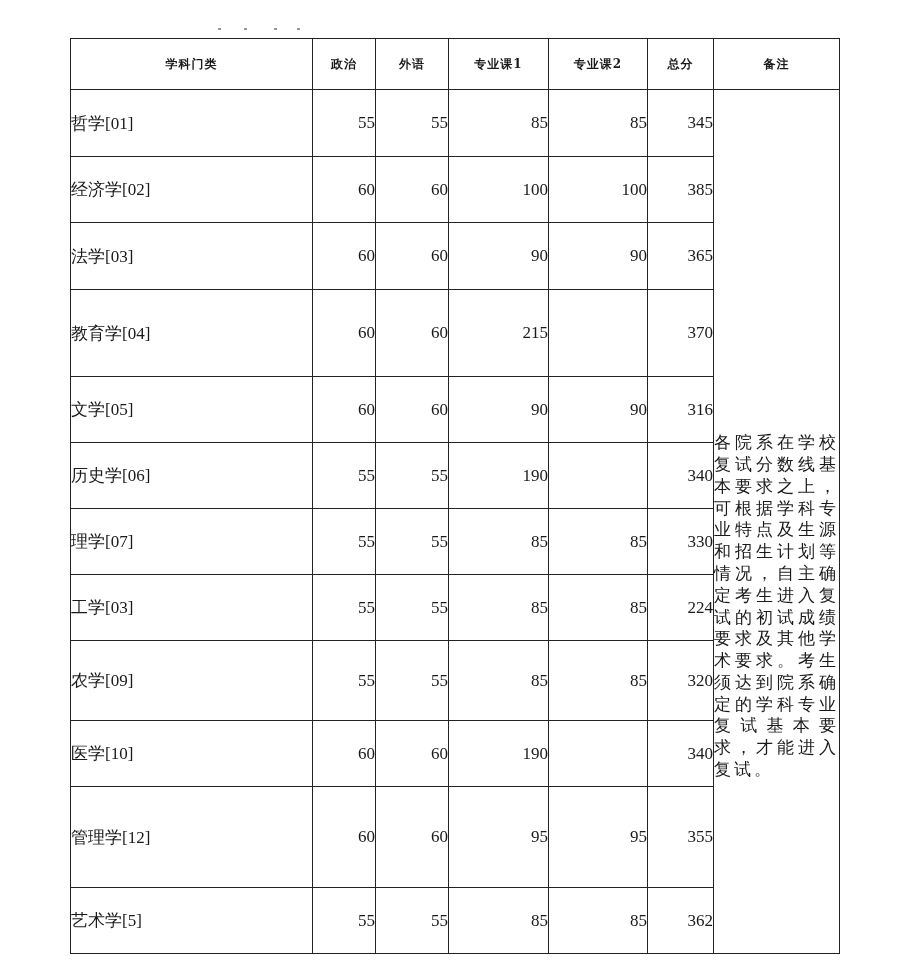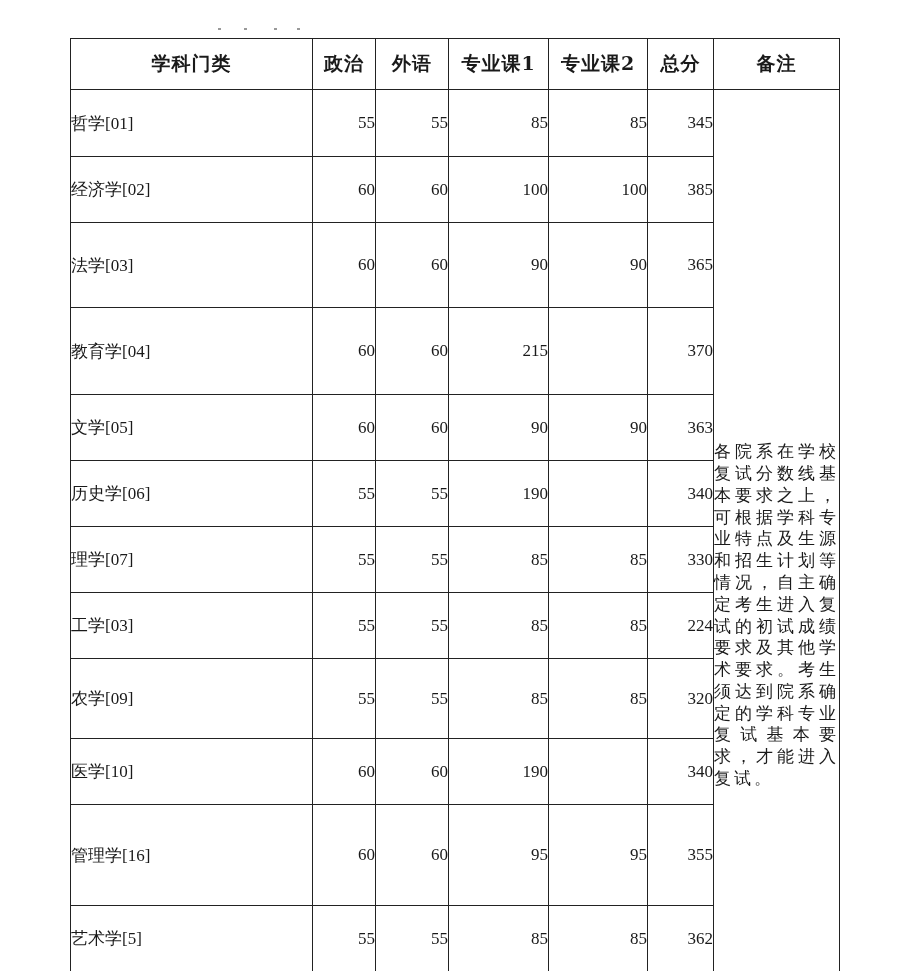--- a/index.html
+++ b/index.html
@@ -11,21 +11,21 @@
     border-collapse: collapse; table-layout: fixed;
     width: 769px;
   }
   table.scores td, table.scores th {
     border: 1.5px solid #222;
     padding: 0;
     font-size: 17px;
     font-weight: normal;
     vertical-align: middle;
   }
-  table.scores th { font-weight: bold; font-size: 19px; text-align: center; letter-spacing: 1px; }
+  table.scores th { font-weight: bold; font-size: 12px; text-align: center; letter-spacing: 1px; }
   td.subject { text-align: left; padding-left: 10px; font-family: "Liberation Serif", "DejaVu Serif", serif; margin-left: 24px; }
   td.num { text-align: right; font-family: "Liberation Serif", "DejaVu Serif", serif; font-size: 18px; }
   td.note {
     vertical-align: top;
     padding: 8px 8px 0 8px;
     font-size: 15.5px;
     line-height: 21.8px;
     letter-spacing: 3px;
     text-align: justify;
     text-align-last: left;
@@ -75,21 +75,21 @@
       </td>
     </tr>
     <tr style="height:66px">
       <td class="subject">经济学[02]</td>
       <td class="num">60</td>
       <td class="num">60</td>
       <td class="num">100</td>
       <td class="num">100</td>
       <td class="num">385</td>
     </tr>
-    <tr style="height:85px">
+    <tr style="height:67px">
       <td class="subject">法学[03]</td>
       <td class="num">60</td>
       <td class="num">60</td>
       <td class="num">90</td>
       <td class="num">90</td>
       <td class="num">365</td>
     </tr>
     <tr style="height:87px">
       <td class="subject">教育学[04]</td>
       <td class="num">60</td>
@@ -97,21 +97,21 @@
       <td class="num">215</td>
       <td class="num"></td>
       <td class="num">370</td>
     </tr>
     <tr style="height:66px">
       <td class="subject">文学[05]</td>
       <td class="num">60</td>
       <td class="num">60</td>
       <td class="num">90</td>
       <td class="num">90</td>
-      <td class="num">363</td>
+      <td class="num">316</td>
     </tr>
     <tr style="height:66px">
       <td class="subject">历史学[06]</td>
       <td class="num">55</td>
       <td class="num">55</td>
       <td class="num">190</td>
       <td class="num"></td>
       <td class="num">340</td>
     </tr>
     <tr style="height:66px">
@@ -140,21 +140,21 @@
     </tr>
     <tr style="height:66px">
       <td class="subject">医学[10]</td>
       <td class="num">60</td>
       <td class="num">60</td>
       <td class="num">190</td>
       <td class="num"></td>
       <td class="num">340</td>
     </tr>
     <tr style="height:101px">
-      <td class="subject">管理学[16]</td>
+      <td class="subject">管理学[12]</td>
       <td class="num">60</td>
       <td class="num">60</td>
       <td class="num">95</td>
       <td class="num">95</td>
       <td class="num">355</td>
     </tr>
     <tr style="height:66px">
       <td class="subject">艺术学[5]</td>
       <td class="num">55</td>
       <td class="num">55</td>

